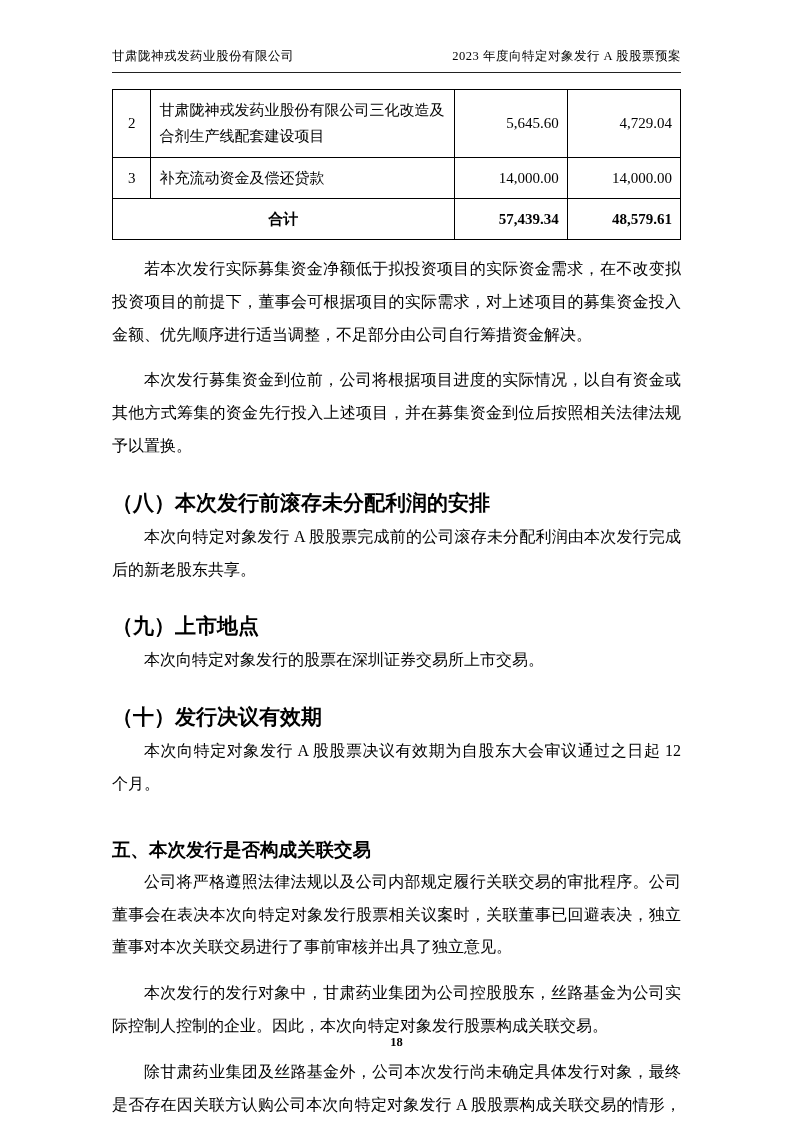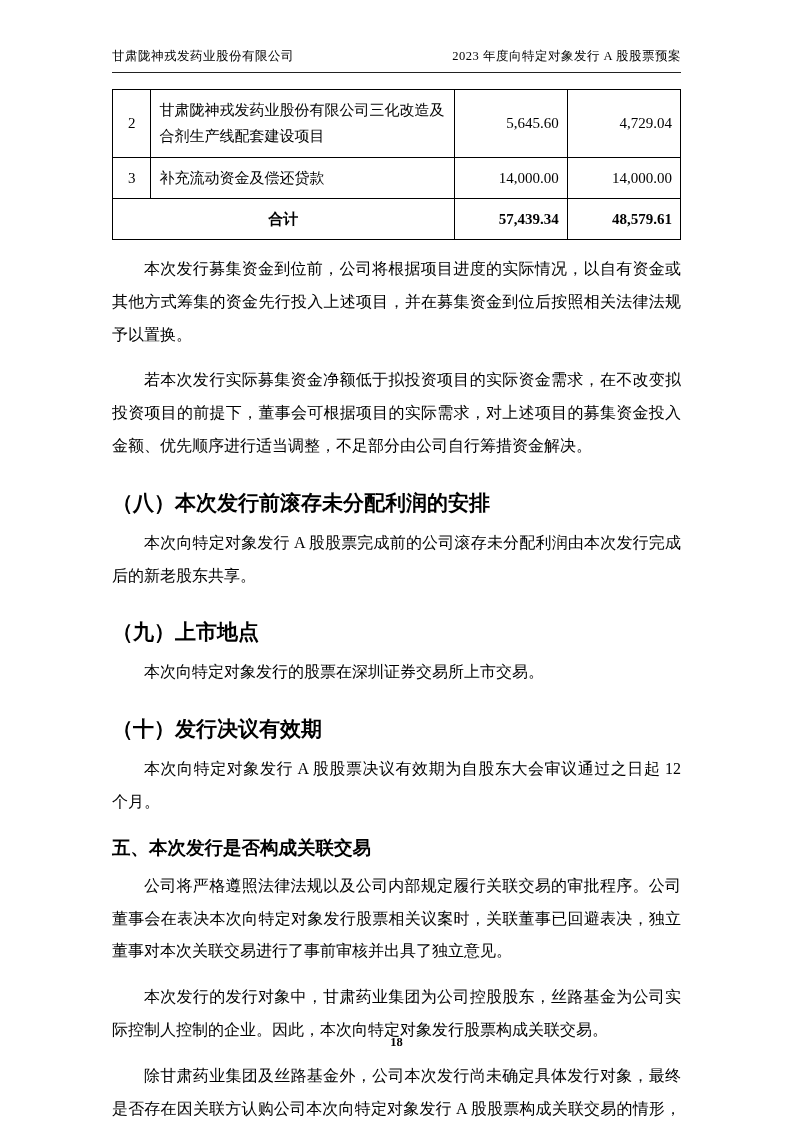--- a/index.html
+++ b/index.html
@@ -55,24 +55,24 @@
   }
   .h3 {
     font-size: 21px;
     font-weight: bold;
     margin-top: 26px;
     font-family: "Liberation Sans", "DejaVu Sans", sans-serif;
   }
   .h2 {
     font-size: 18.5px;
     font-weight: bold;
-    margin-top: 16px;
+    margin-top: 36px;
     font-family: Liberation Serif, serif;
   }
-  .h3 + .para, .h2 + .para { margin-top: 10px; }
+  .h3 + .para, .h2 + .para { margin-top: 4px; }
 
   .page-number {
     position: absolute;
     bottom: 72px;
     left: 0;
     right: 0;
     text-align: center;
     font-size: 12.5px;
     font-weight: bold;
   }
@@ -103,22 +103,22 @@
           <td class="cell-num">14,000.00</td>
         </tr>
         <tr class="total-row">
           <td class="cell-total-label" colspan="2">合计</td>
           <td class="cell-num">57,439.34</td>
           <td class="cell-num">48,579.61</td>
         </tr>
       </tbody>
     </table>
 
+    <p class="para">若本次发行实际募集资金净额低于拟投资项目的实际资金需求，在不改变拟投资项目的前提下，董事会可根据项目的实际需求，对上述项目的募集资金投入金额、优先顺序进行适当调整，不足部分由公司自行筹措资金解决。</p>
     <p class="para">本次发行募集资金到位前，公司将根据项目进度的实际情况，以自有资金或其他方式筹集的资金先行投入上述项目，并在募集资金到位后按照相关法律法规予以置换。</p>
-    <p class="para">若本次发行实际募集资金净额低于拟投资项目的实际资金需求，在不改变拟投资项目的前提下，董事会可根据项目的实际需求，对上述项目的募集资金投入金额、优先顺序进行适当调整，不足部分由公司自行筹措资金解决。</p>
 
     <div class="h3">（八）本次发行前滚存未分配利润的安排</div>
     <p class="para">本次向特定对象发行 A 股股票完成前的公司滚存未分配利润由本次发行完成后的新老股东共享。</p>
 
     <div class="h3">（九）上市地点</div>
     <p class="para">本次向特定对象发行的股票在深圳证券交易所上市交易。</p>
 
     <div class="h3">（十）发行决议有效期</div>
     <p class="para">本次向特定对象发行 A 股股票决议有效期为自股东大会审议通过之日起 12 个月。</p>
 

